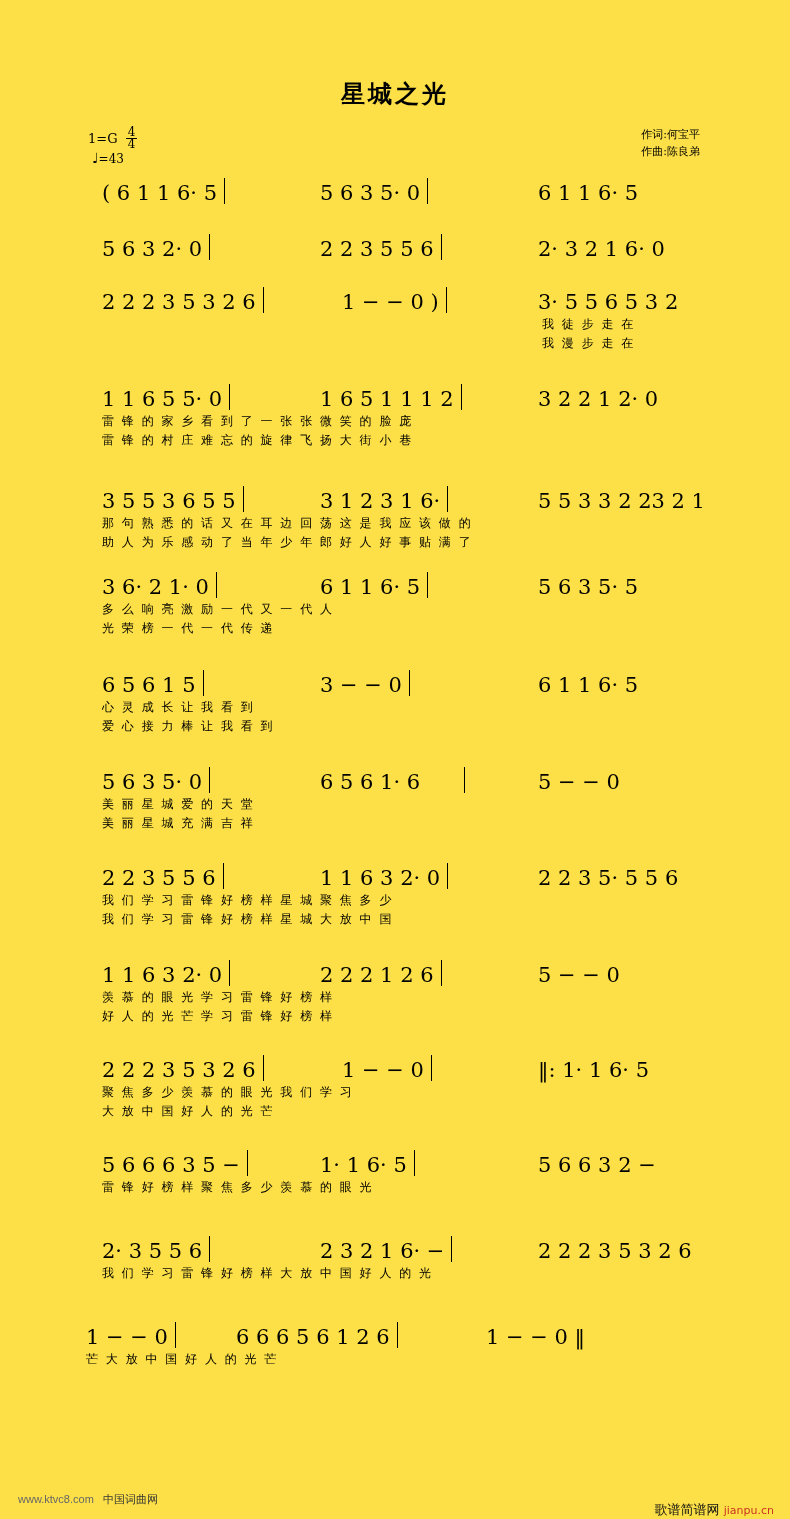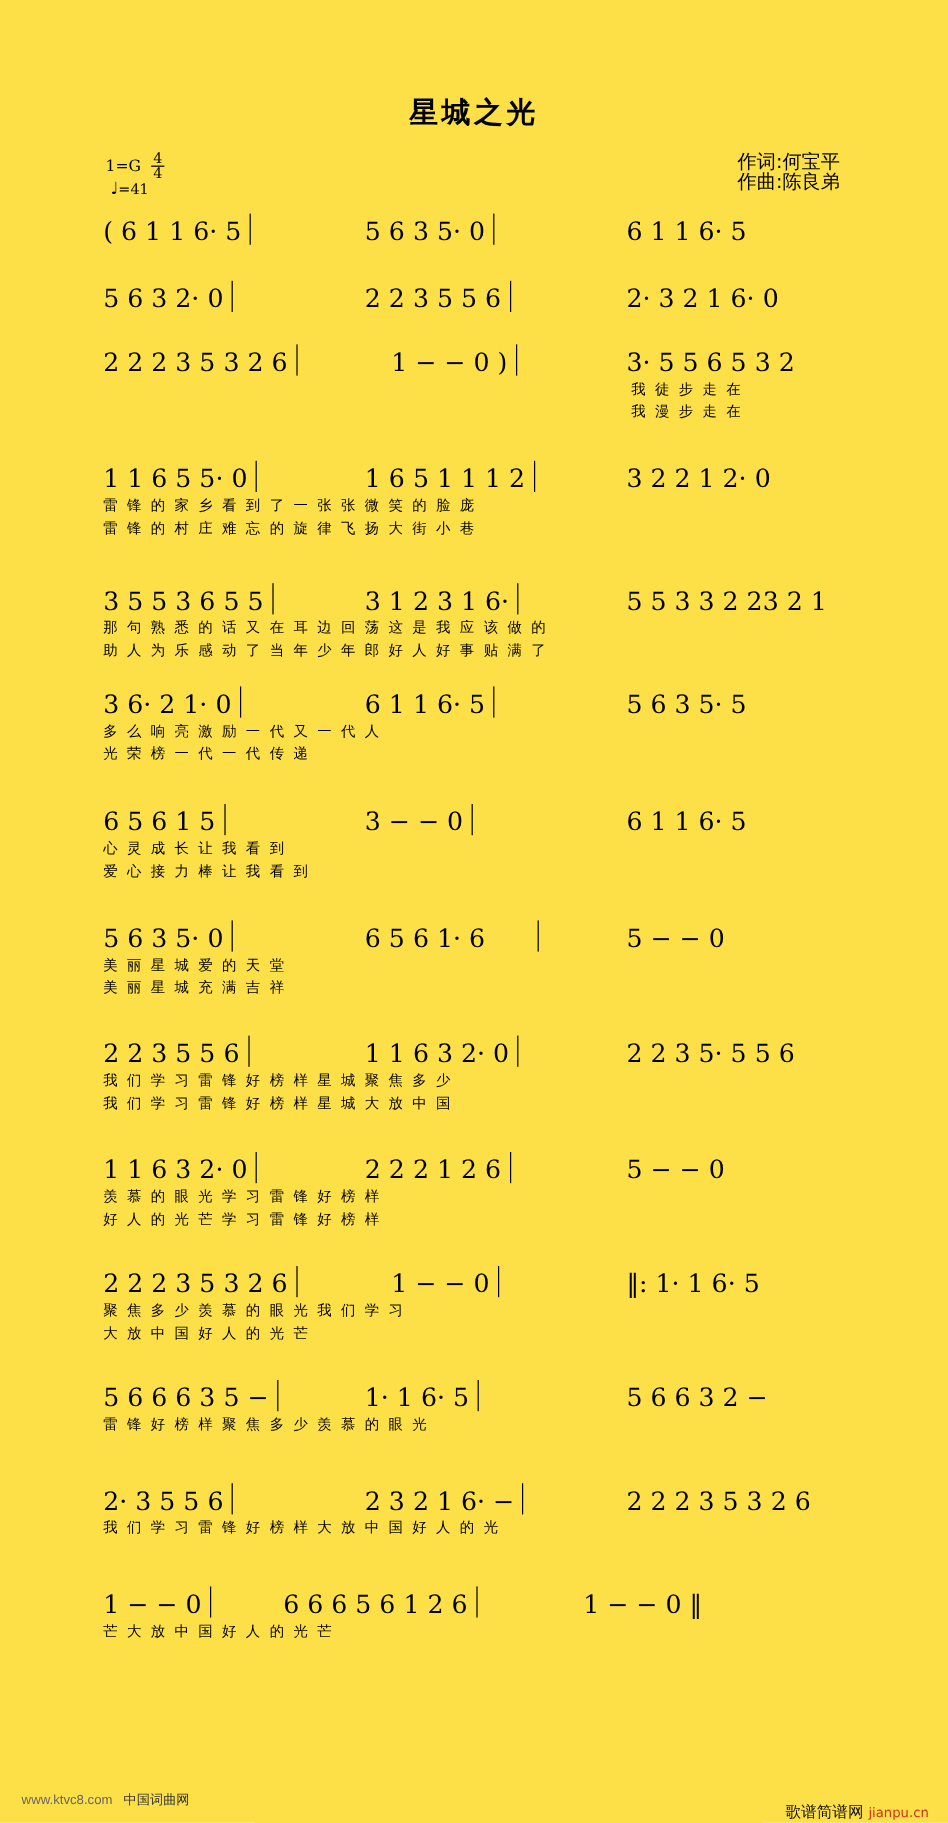--- a/index.html
+++ b/index.html
@@ -29,21 +29,21 @@
     font-size: 24px;
     font-weight: bold;
     letter-spacing: 3px;
     font-family: "DejaVu Sans", sans-serif;
   }
   .credits {
     position: absolute;
     right: 90px;
     top: 126px;
     text-align: left;
-    font-size: 16px;
+    font-size: 11px;
     line-height: 17px;
     font-family: "DejaVu Sans", sans-serif;
   }
   .keysig {
     position: absolute;
     left: 88px;
     top: 128px;
     font-size: 13px;
     font-family: "DejaVu Serif", serif;
   }
@@ -65,21 +65,21 @@
     top: 150px;
     font-size: 12px;
     font-family: "DejaVu Serif", serif;
     white-space: nowrap;
   }
   .tempo .note { font-size: 14px; }
 
   
   .row {
     position: absolute;
-    left: 86px;
+    left: 102px;
     width: 640px;
     height: 52px;
   }
   .measures {
     display: flex;
     width: 100%;
     height: 30px;
     align-items: flex-end;
   }
   .ms {
@@ -147,21 +147,21 @@
 
   <div class="keysig">
     <span>1=G</span>
     <span class="frac">
       <span class="num">4</span>
       <span class="den">4</span>
     </span>
   </div>
 
   <div class="tempo">
-    <span class="note">♩</span><span>=41</span>
+    <span class="note">♩</span><span>=43</span>
   </div>
 
   <div id="rows-host">
       <div class="row" style="top: 176px;">
         <div class="measures">
           <div class="ms" style="width: 218px;">
             <div class="notes">( 6 1 1 6· 5</div>
             <span class="bar"></span>
           </div>
           <div class="ms" style="width: 218px;">

